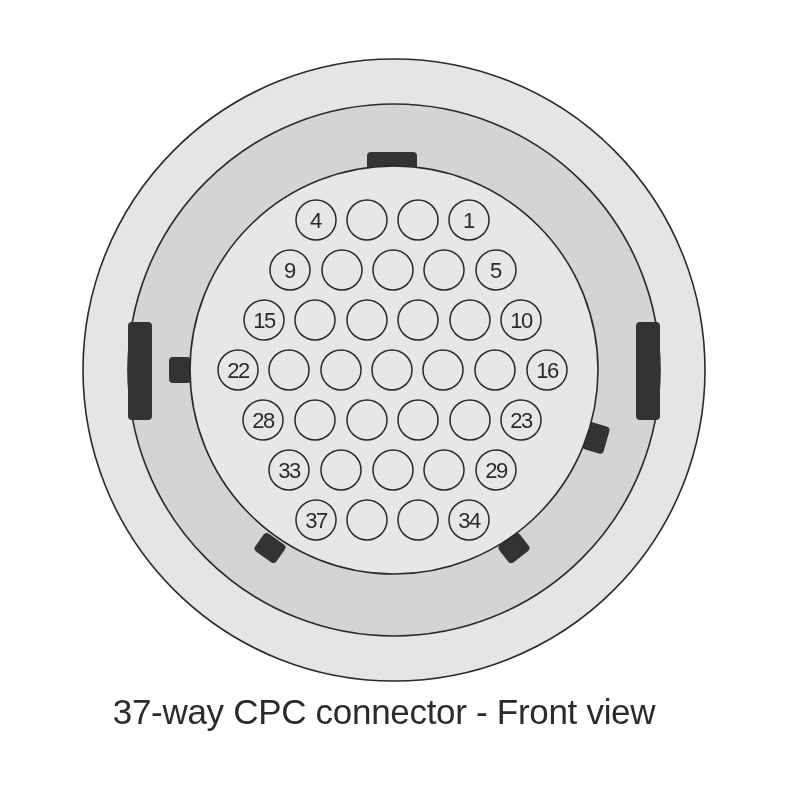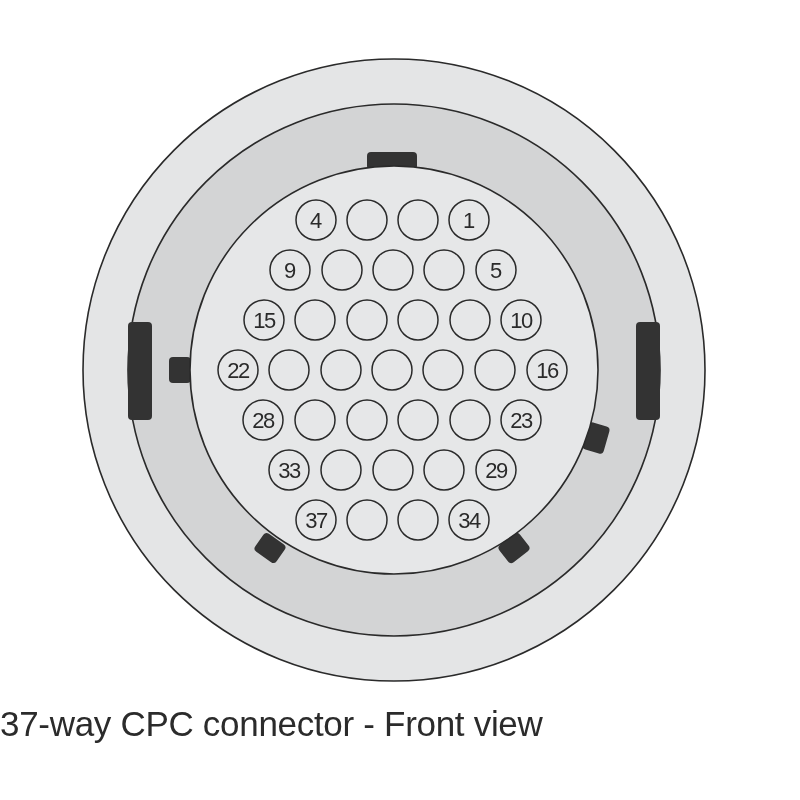--- a/index.html
+++ b/index.html
@@ -1,22 +1,22 @@
 <!DOCTYPE html>
 <html><head>
   <meta charset="utf-8">
   <style>
     html, body { margin: 0; padding: 0; background: #ffffff; }
     body { width: 800px; height: 800px; position: relative; overflow: hidden; }
     #diagram { position: absolute; left: 0; top: 0; }
     .caption {
       position: absolute; left: 0; top: 692px; width: 768px;
-      text-align: left;
+      text-align: center;
       font-family: "Liberation Sans", sans-serif;
-      font-size: 35px; color: #2b2b2b; letter-spacing: -0.3px; margin-top: 12px;
+      font-size: 35px; color: #2b2b2b; letter-spacing: -0.3px;
     }
     .pin-label {
       font-family: "Liberation Sans", sans-serif;
       font-size: 22px; fill: #2a2a2a;
     }
   </style>
 </head>
 <body>
 
 <svg id="diagram" width="800" height="800" viewBox="0 0 800 800">

